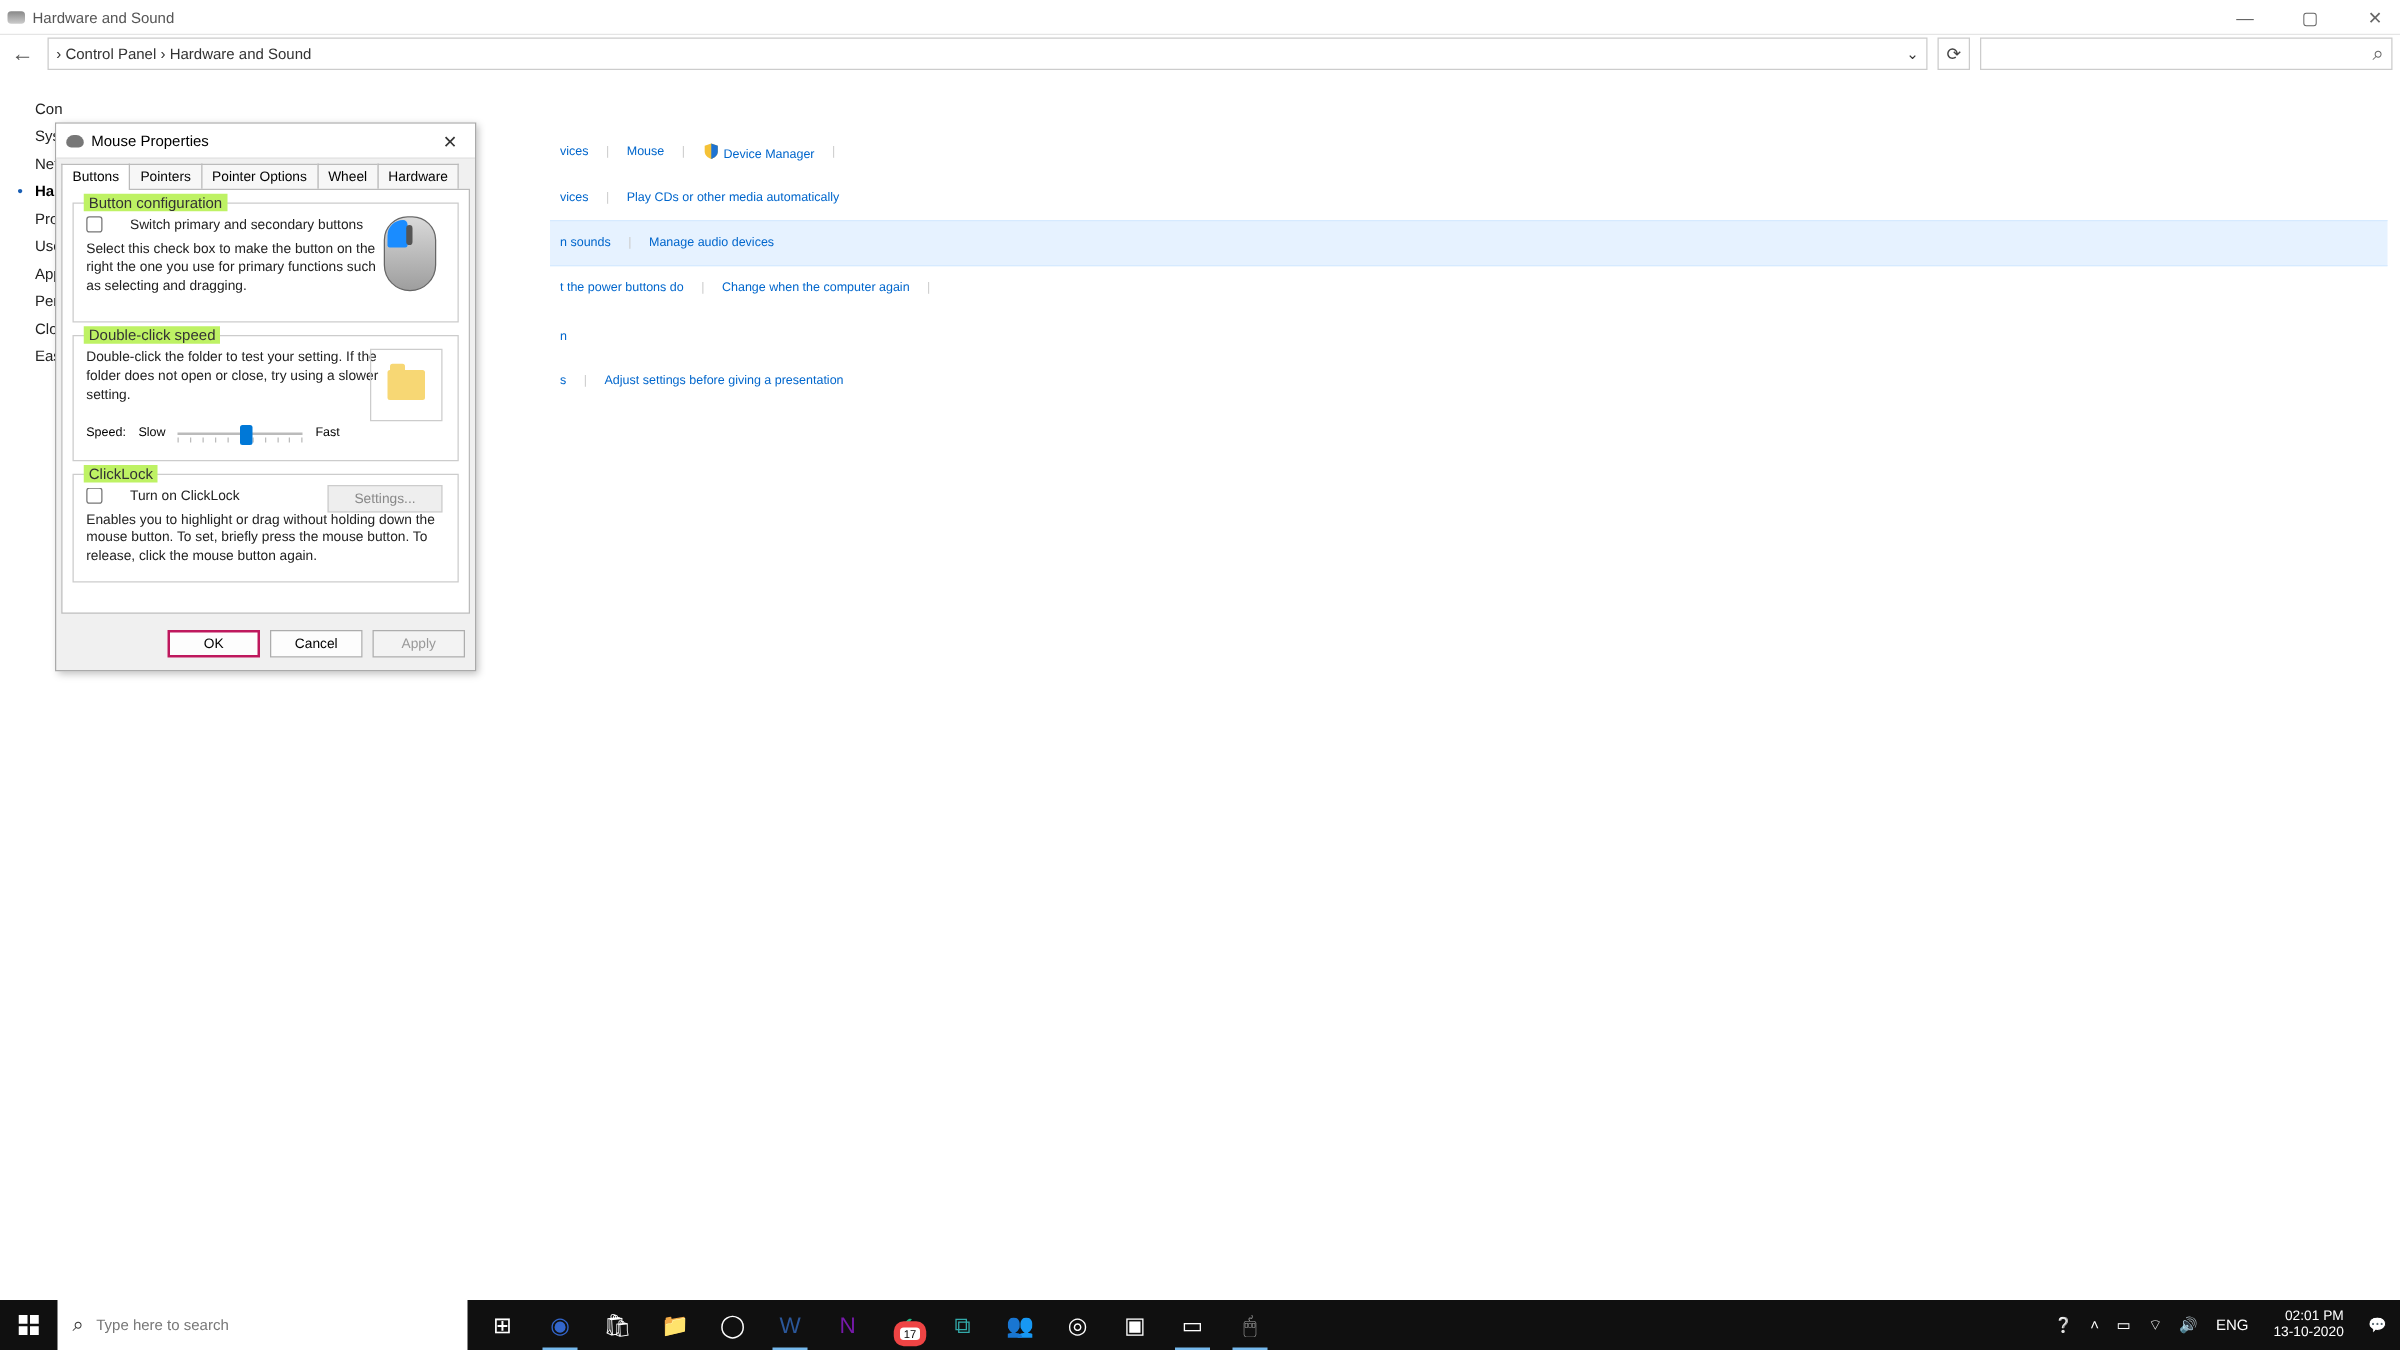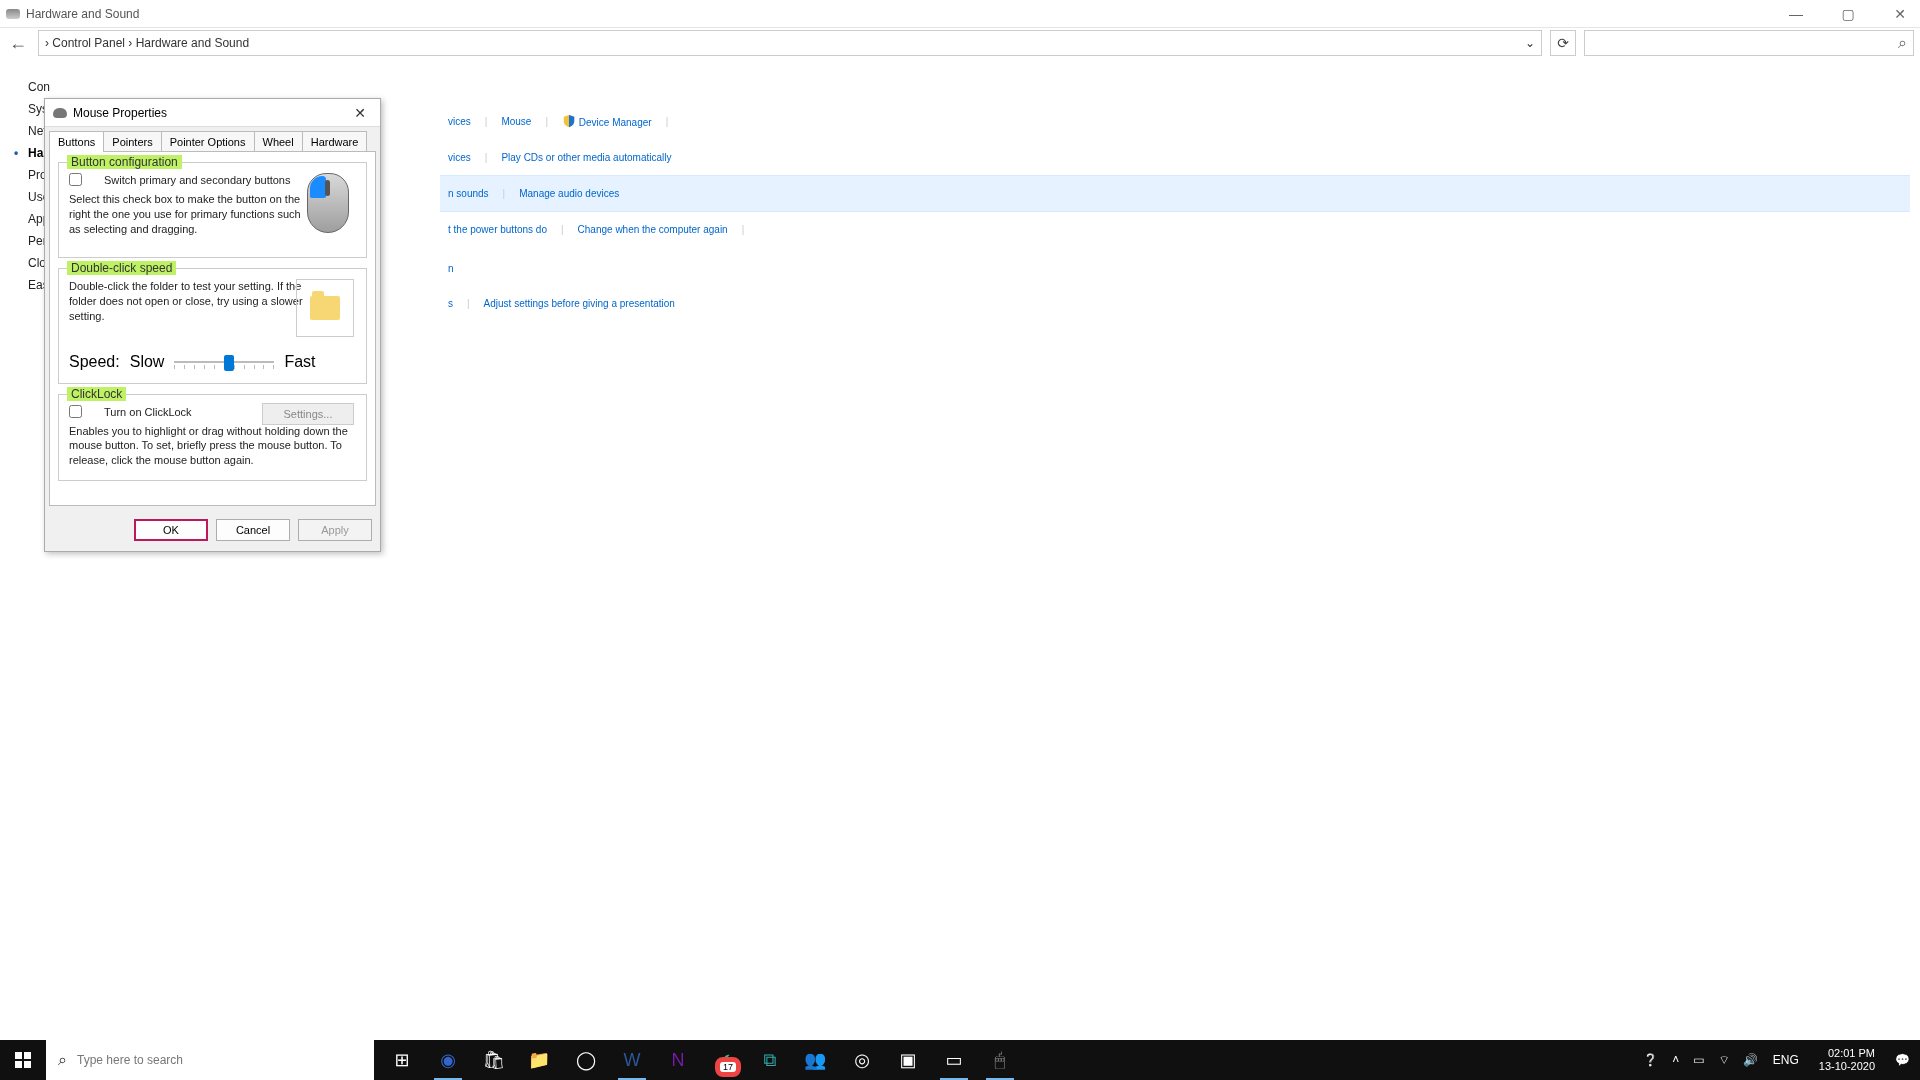--- a/index.html
+++ b/index.html
@@ -45,21 +45,21 @@
 .group-title { position: absolute; top: -8px; left: 8px; background: #bef264; padding: 0 4px; font-size: 12px; color: #333; text-align: center; }
 .chk { display: flex; align-items: flex-end; gap: 22px; font-size: 11px; color: #222; margin-bottom: 6px; }
 .chk input { width: 13px; height: 13px; }
 .desc { font-size: 11px; color: #222; line-height: 1.35; max-width: 240px; }
 
 .mouse-graphic { position: absolute; right: 14px; top: 10px; width: 48px; height: 66px; }
 .mouse-body { width: 42px; height: 60px; background: linear-gradient(#d9d9d9,#9e9e9e); border: 1px solid #666; border-radius: 20px 20px 22px 22px; position: relative; margin: 0 auto; }
 .mouse-body::before { content:""; position: absolute; left: 2px; top: 2px; width: 16px; height: 22px; background: #1a8cff; border-radius: 14px 4px 2px 2px; }
 .mouse-body::after { content:""; position: absolute; left: 50%; top: 6px; width: 5px; height: 16px; margin-left: -3px; background: #555; border-radius: 3px; }
 
-.slider-row { display: flex; align-items: center; gap: 10px; font-size: 16px; margin-top: 29px; }
+.slider-row { display: flex; align-items: center; gap: 10px; font-size: 10px; margin-top: 14px; }
 .slider { position: relative; width: 100px; height: 18px; }
 .slider-track { position: absolute; top: 8px; left: 0; right: 0; height: 2px; background: #bbb; }
 .slider-thumb { position: absolute; top: 2px; width: 10px; height: 16px; background: #0078d7; border-radius: 2px; }
 .slider-ticks { position: absolute; top: 12px; left: 0; right: 0; display: flex; justify-content: space-between; }
 .slider-ticks span { width:1px; height:4px; background:#bbb; }
 
 .folder-box { position: absolute; right: 12px; top: 10px; width: 58px; height: 58px; border: 1px solid #ccc; display: flex; align-items: center; justify-content: center; }
 .folder-icon { width: 30px; height: 24px; background: #f7d774; border-radius: 2px; position: relative; }
 .folder-icon::before { content:""; position:absolute; top:-5px; left:2px; width:12px; height:6px; background:#f7d774; border-radius:2px 2px 0 0; }
 

